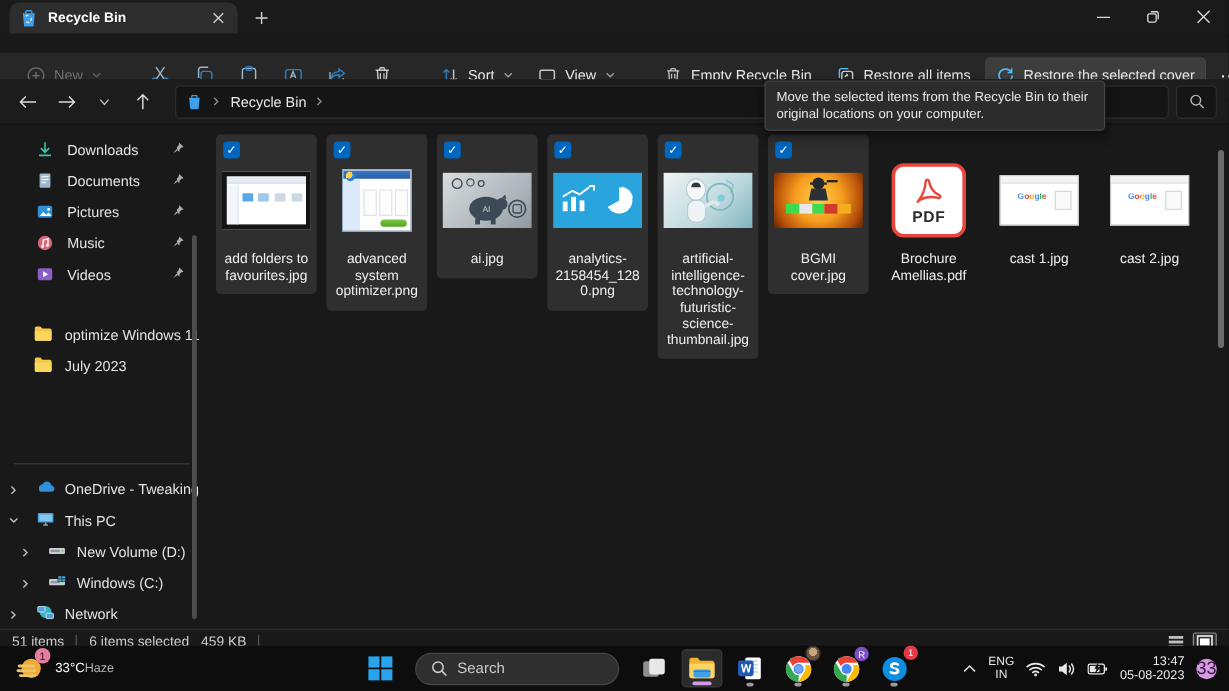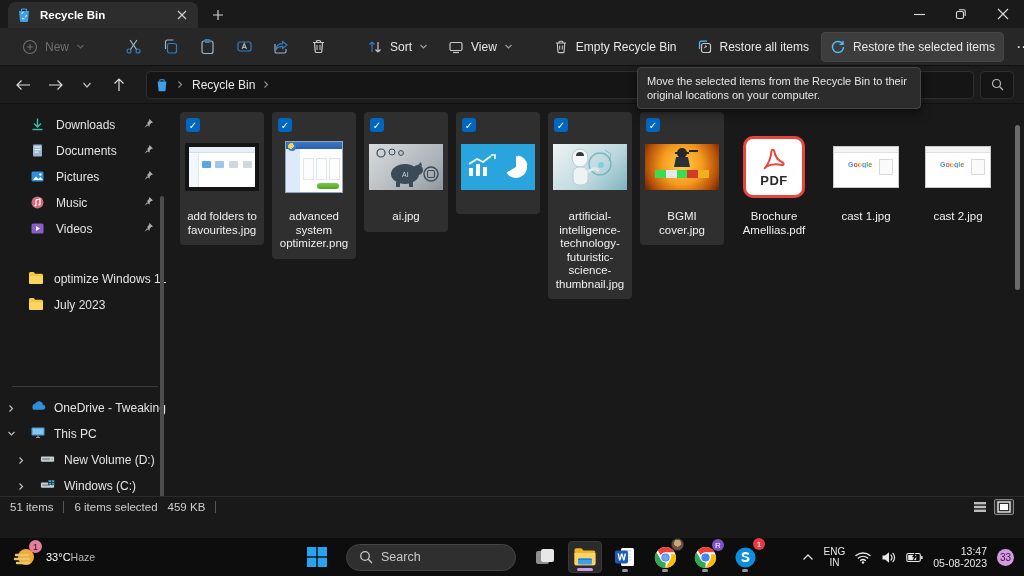--- a/index.html
+++ b/index.html
@@ -10,21 +10,21 @@
   
   .titlebar { position:absolute; left:0; top:0; width:1024px; height:28px; background:#1a1a1a; display:flex; align-items:flex-end; }
   .tab { margin-left:8px; height:26px; width:190px; background:#2d2d2d; border-radius:8px 8px 0 0; display:flex; align-items:center; padding:0 8px; gap:8px; }
   .tab-title { font-size:11.5px; font-weight:bold; color:#fff; flex:1; }
   .tab-close, .newtab { width:16px; height:16px; display:flex; align-items:center; justify-content:center; border-radius:3px; }
   .newtab { margin-left:12px; margin-bottom:5px; }
   .win-controls { margin-left:auto; display:flex; height:28px; }
   .win-btn { width:42px; height:28px; display:flex; align-items:center; justify-content:center; }
 
   
-  .toolbar { position:absolute; left:0; top:28px; width:1024px; height:38px; background:#272727; display:flex; align-items:center; padding:0 14px; gap:4px; border-bottom:1px solid #111; }
+  .toolbar { position:absolute; left:0; top:44px; width:1024px; height:38px; background:#272727; display:flex; align-items:center; padding:0 14px; gap:4px; border-bottom:1px solid #111; }
   .tb-btn { display:flex; align-items:center; gap:7px; padding:6px 8px; border-radius:4px; color:#e8e8e8; font-size:12px; white-space:nowrap; }
   .tb-btn.disabled { color:#6f6f6f; }
   .tb-btn.hovered { background:#3d3d3d; border:1px solid #454545; }
   .tb-sep { width:1px; height:22px; background:#3d3d3d; margin:0 8px; }
   .icon16 { width:16px; height:16px; display:inline-flex; }
   .chev { width:9px; height:9px; display:inline-flex; opacity:.8; }
 
   
   .addressbar { position:absolute; left:0; top:66px; width:1024px; height:38px; background:#1c1c1c; display:flex; align-items:center; padding:0 10px; gap:6px; border-bottom:1px solid #101010; }
   .nav-btn { width:26px; height:26px; display:flex; align-items:center; justify-content:center; border-radius:4px; }
@@ -80,21 +80,21 @@
   .th-pdf { width:62px; height:62px; background:#fff; border:3px solid #e8453c; border-radius:10px; display:flex; flex-direction:column; align-items:center; justify-content:center; gap:2px; }
   .th-pdf .pdf-txt { font-size:13px; font-weight:bold; color:#2b2b2b; letter-spacing:.5px; }
   .th-cast { width:66px; height:42px; background:#fff; border:1px solid #c9c9c9; }
   .th-cast .cbar { height:6px; background:#f1f3f4; border-bottom:1px solid #e0e0e0; }
   .th-cast .glogo { position:absolute; left:14px; top:14px; font-size:7px; font-weight:bold; background:linear-gradient(90deg,#4285f4 0 25%,#ea4335 25% 45%,#fbbc05 45% 60%,#4285f4 60% 75%,#34a853 75% 90%,#ea4335 90%); -webkit-background-clip:text; background-clip:text; color:transparent; }
   .th-cast .panel { position:absolute; right:5px; top:12px; width:14px; height:16px; border:1px solid #d8d8d8; background:#fafafa; }
 
   .content-scroll { position:absolute; right:4px; top:21px; width:5px; height:165px; background:#6b6b6b; border-radius:3px; }
 
   
-  .statusbar { position:absolute; left:0; top:496px; width:1024px; height:20px; background:#191919; border-top:1px solid #2b2b2b; display:flex; align-items:center; padding:0 10px; gap:10px; font-size:11.5px; color:#cfcfcf; }
+  .statusbar { position:absolute; left:0; top:524px; width:1024px; height:20px; background:#191919; border-top:1px solid #2b2b2b; display:flex; align-items:center; padding:0 10px; gap:10px; font-size:11.5px; color:#cfcfcf; }
   .sb-sep { width:1px; height:12px; background:#555; }
   .sb-views { margin-left:auto; display:flex; gap:4px; align-items:center; }
   .sb-view { width:20px; height:16px; display:flex; align-items:center; justify-content:center; border-radius:2px; }
   .sb-view.active { border:1px solid #8a8a8a; background:#2e2e2e; }
 
   
   .taskbar { position:absolute; left:0; top:538px; width:1024px; height:38px; background:#0d0d0d; display:flex; align-items:center; }
   .weather { display:flex; align-items:center; gap:8px; padding-left:12px; width:300px; }
   .weather-icon { position:relative; width:26px; height:26px; }
   .weather-badge { position:absolute; right:-4px; top:-4px; width:13px; height:13px; background:#e37f9d; border-radius:50%; color:#3a0d1d; font-size:9px; display:flex; align-items:center; justify-content:center; }
@@ -103,21 +103,21 @@
   .weather-desc { font-size:10.5px; color:#b5b5b5; }
   .tb-center { display:flex; align-items:center; gap:6px; }
   .task-icon { width:34px; height:32px; display:flex; align-items:center; justify-content:center; position:relative; border-radius:4px; }
   .task-icon.active { background:#2b2b2b; border:1px solid #3a3a3a; }
   .run-dot { position:absolute; bottom:1px; left:50%; transform:translateX(-50%); width:6px; height:3px; border-radius:2px; background:#9a9a9a; }
   .run-dot.wide { width:16px; background:#cf9ae8; }
   .search-pill { width:170px; height:27px; border-radius:14px; background:#2f2f2f; border:1px solid #454545; display:flex; align-items:center; gap:8px; padding:0 12px; color:#c9c9c9; margin:16px 6px; }
   .tray { margin-left:auto; display:flex; align-items:center; gap:10px; padding-right:10px; }
   .lang { font-size:10px; line-height:11px; text-align:center; color:#e8e8e8; }
   .clock { font-size:10.5px; line-height:12px; text-align:right; color:#e8e8e8; }
-  .tray-badge { width:17px; height:17px; border-radius:50%; background:#d39ce0; color:#3b1242; font-size:10px; display:flex; align-items:center; justify-content:center; }
+  .tray-badge { width:17px; height:17px; border-radius:50%; background:#d39ce0; color:#3b1242; font-size:15px; display:flex; align-items:center; justify-content:center; }
   .badge-red { position:absolute; right:-3px; top:-3px; width:12px; height:12px; background:#e63946; border-radius:50%; color:#fff; font-size:8px; display:flex; align-items:center; justify-content:center; }
   .badge-purple { position:absolute; right:-2px; top:-2px; width:12px; height:12px; background:#7b4fc9; border-radius:50%; color:#fff; font-size:8px; display:flex; align-items:center; justify-content:center; }
   .badge-avatar { position:absolute; right:-2px; top:-3px; width:13px; height:13px; background:radial-gradient(circle at 50% 38%,#c9a27e 38%,#6e5340 40% 100%); border-radius:50%; border:1px solid #333; }
 
   svg { display:block; }
 </style>
 </head>
 <body>
 
 <div class="stage">
@@ -265,21 +265,21 @@
       </span>
       <span>Restore all items</span>
     </div>
     <div class="tb-btn hovered">
       <span class="icon16">
         <svg width="16" height="16" viewBox="0 0 16 16">
             <path d="M13.5 8A5.5 5.5 0 1 1 8 2.5c2 0 3.8 1.1 4.8 2.7" fill="none" stroke="#4cc2ff" stroke-width="1.4"></path>
             <path d="M13 2v3.4h-3.4" fill="none" stroke="#4cc2ff" stroke-width="1.4"></path>
           </svg>
       </span>
-      <span>Restore the selected items</span>
+      <span>Restore the selected cover</span>
     </div>
     <div class="tb-btn">
       <span style="font-size:15px; letter-spacing:1px;">⋯</span>
     </div>
   </div>
 
   <div class="addressbar">
     <div class="nav-btn">
       <svg width="15" height="12" viewBox="0 0 15 12">
           <path d="M14 6H1M5.5 1.5L1 6l4.5 4.5" fill="none" stroke="#dcdcdc" stroke-width="1.2"></path>
@@ -580,20 +580,21 @@
                 <rect x="16" y="13" width="4" height="9" fill="#fff"></rect>
                 <path d="M2 10l8-5 6 3 8-6" stroke="#fff" stroke-width="1.6" fill="none"></path>
                 <path d="M24 1h4v4" stroke="#fff" stroke-width="1.6" fill="none"></path>
               </svg>
             <svg width="26" height="26" viewBox="0 0 26 26">
                 <path d="M13 13V2a11 11 0 1 1-9.5 16.5z" fill="#fff"></path>
                 <path d="M15 11V1.5A11 11 0 0 1 24.5 11z" fill="#fff" opacity=".85"></path>
               </svg>
           </div>
         </div>
+        <div class="tile-label">analytics-2158454_1280.png</div>
       </div>
 
       <div class="tile selected">
         <span class="checkbox">✓</span>
         <div class="thumb-zone">
           <div class="th th-robot">
             <svg width="74" height="46" viewBox="0 0 74 46">
                 <circle cx="47" cy="20" r="11" fill="none" stroke="#5fa8b5" stroke-width="1.4" opacity=".7"></circle>
                 <path d="M52 6l6 4-2 7" stroke="#5fa8b5" stroke-width="1" fill="none" opacity=".6"></path>
                 <ellipse cx="27" cy="14" rx="8" ry="9" fill="#f4f8f9" stroke="#b9cdd2" stroke-width="1"></ellipse>

